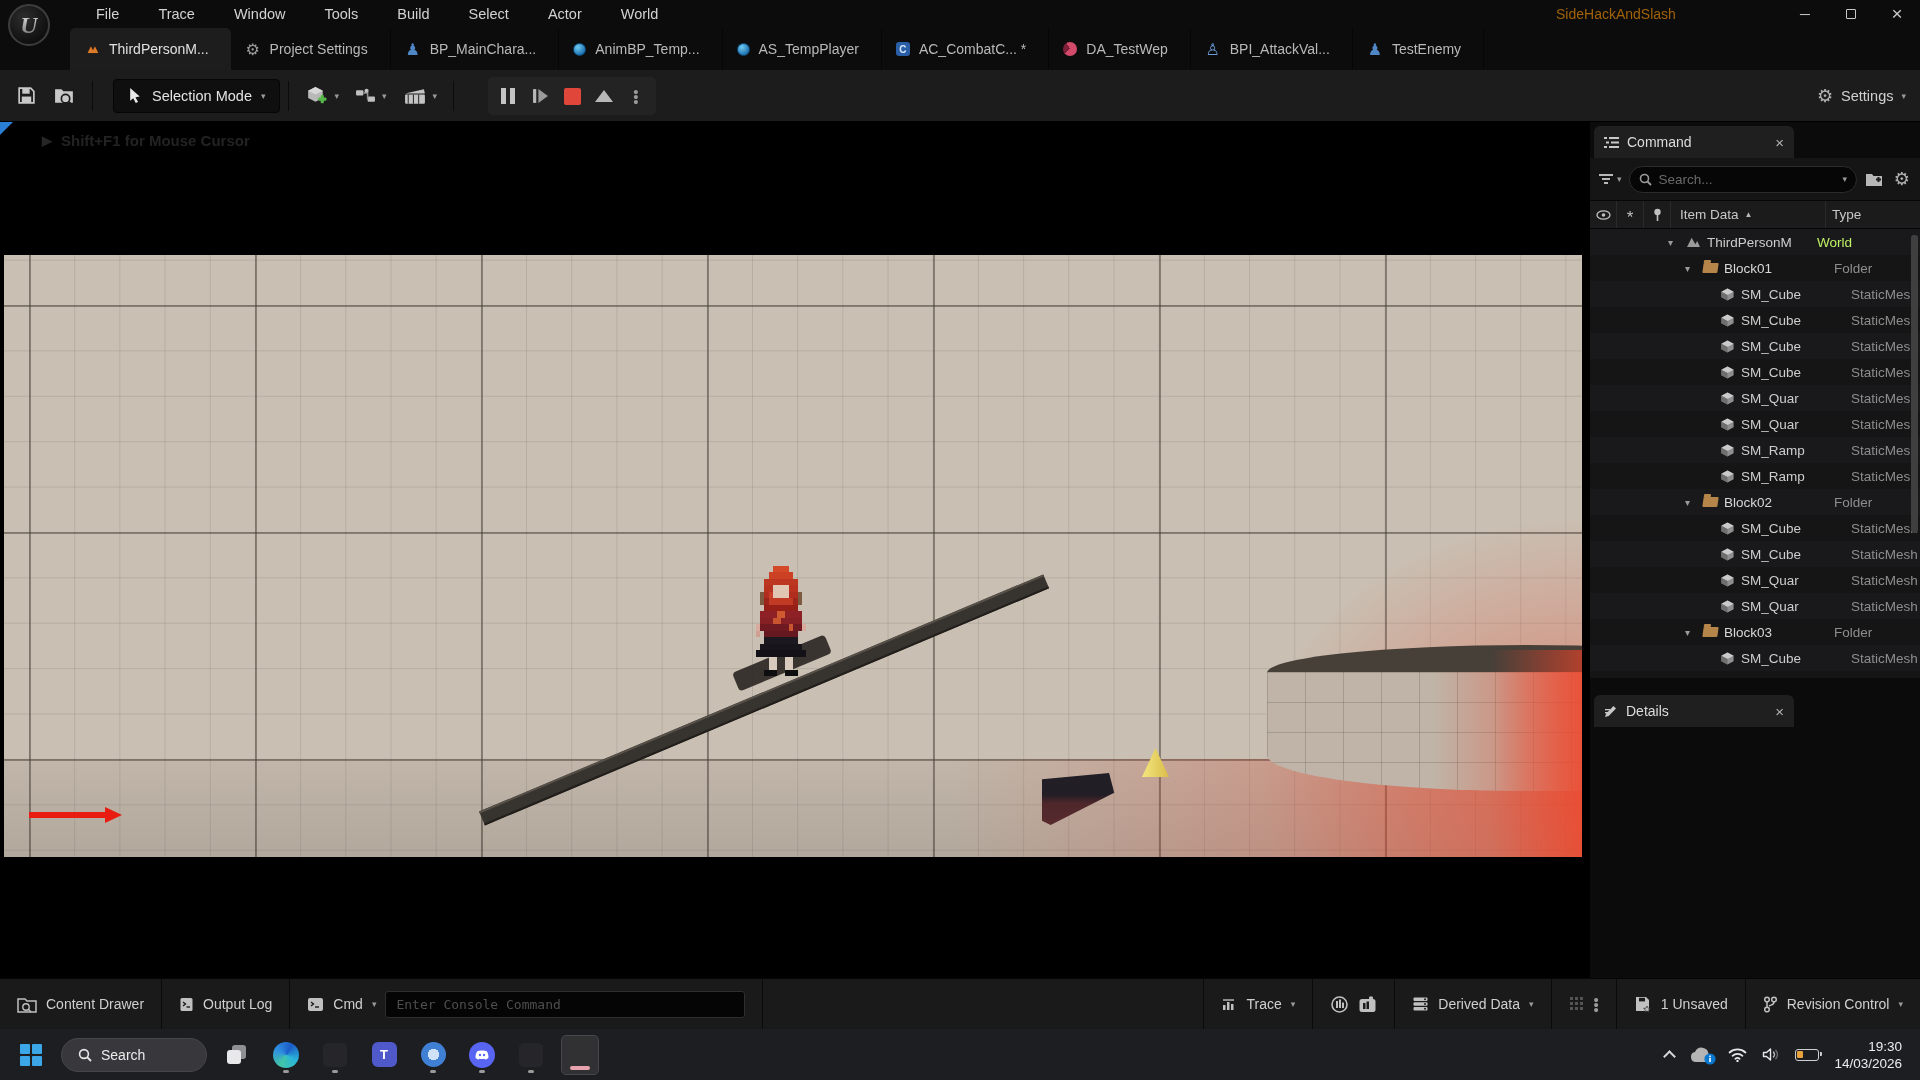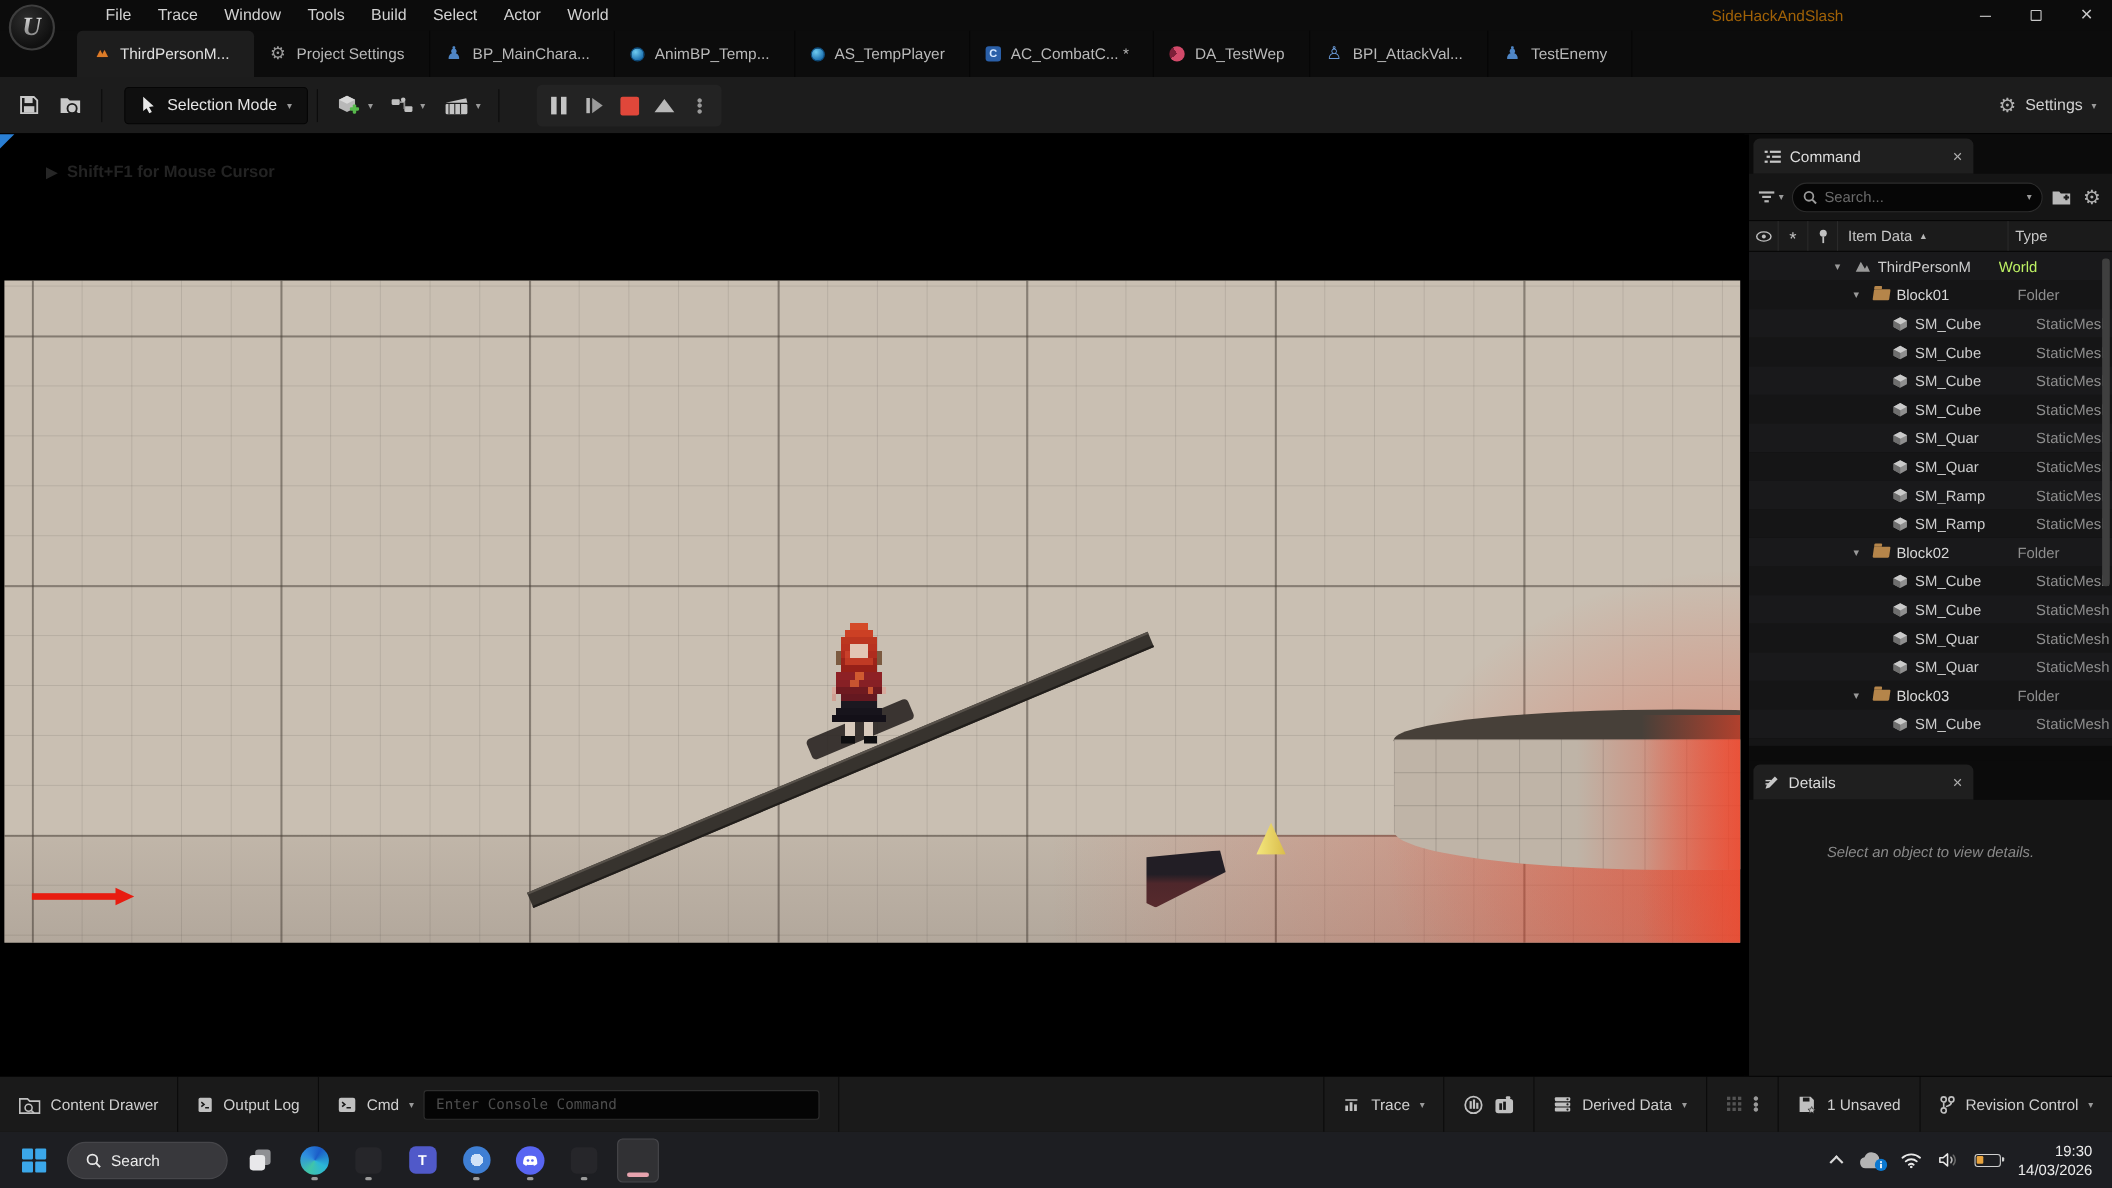--- a/index.html
+++ b/index.html
@@ -7,21 +7,21 @@
     font-family:"Liberation Sans",sans-serif;-webkit-font-smoothing:antialiased;}
   #app{position:relative;width:1920px;height:1080px;background:#0d0d0d;}
 
   
   .titlebar{position:relative;height:28px;background:#0c0c0c;display:flex;align-items:center;}
   .ue-logo{position:absolute;left:8px;top:4px;width:42px;height:42px;border-radius:50%;
     background:radial-gradient(circle at 38% 32%,#2e2e2e,#101010 70%);
     border:2px solid #3e3e3e;display:flex;align-items:center;justify-content:center;z-index:5;}
   .ue-logo span{font-family:"Liberation Serif",serif;font-style:italic;font-weight:bold;font-size:24px;
     background:linear-gradient(180deg,#e8e8e8,#6a6a6a);-webkit-background-clip:text;background-clip:text;color:transparent;}
-  .menubar{display:flex;padding-left:84px;}
+  .menubar{display:flex;padding-left:84px;gap:15px;}
   .menu-item{color:#d2d2d2;font-size:14.5px;padding:5px 12px;cursor:default;}
   .win-title{position:absolute;left:1556px;top:6px;font-size:14px;color:#a16207;}
   .win-controls{position:absolute;right:0;top:0;height:28px;display:flex;align-items:center;}
   .win-btn{width:46px;height:28px;display:flex;align-items:center;justify-content:center;color:#c8c8c8;font-size:14px;}
   .win-btn .box{width:10px;height:10px;border:1.5px solid #c8c8c8;border-radius:1px;}
   .win-btn.close{font-size:19px;}
 
   
   .tabbar{height:42px;background:#0c0c0c;display:flex;align-items:stretch;padding-left:70px;}
   .tab{display:flex;align-items:center;gap:9px;padding:0 22px 0 14px;font-size:14px;color:#b9b9b9;
@@ -56,21 +56,21 @@
   .stop-square{width:17px;height:17px;background:#e0473a;border-radius:2px;}
   .eject-tri{width:0;height:0;border-left:9px solid transparent;border-right:9px solid transparent;border-bottom:12px solid #b8b8b8;}
   .vdots{color:#9a9a9a;font-size:15px;letter-spacing:0;line-height:5px;}
   .settings-btn{position:absolute;right:14px;top:8px;display:flex;align-items:center;gap:8px;color:#d0d0d0;font-size:14.5px;height:36px;}
   .gear-glyph{font-size:18px;color:#b0b0b0;}
 
   
   .main{display:flex;height:856px;background:#000;}
   .viewport{position:relative;width:1586px;height:856px;background:#000;flex:none;}
   .viewport::before{content:"";position:absolute;left:0;top:0;border-top:13px solid #2a7fd4;border-right:13px solid transparent;z-index:9;}
-  .vp-hint{position:absolute;left:42px;top:26px;font-size:15px;font-weight:bold;color:#232323;z-index:8;display:flex;gap:9px;align-items:center;}
+  .vp-hint{position:absolute;left:42px;top:10px;font-size:15px;font-weight:bold;color:#232323;z-index:8;display:flex;gap:9px;align-items:center;}
   .vp-hint::before{content:"▶";color:#262626;font-size:13px;}
 
   .scene{position:absolute;left:4px;top:133px;width:1578px;height:602px;overflow:hidden;
     background-color:#c9bfb2;
     background-image:
       linear-gradient(rgba(70,62,54,.5) 2px,transparent 2px),
       linear-gradient(90deg,rgba(70,62,54,.5) 2px,transparent 2px),
       linear-gradient(rgba(0,0,0,.09) 1px,transparent 1px),
       linear-gradient(90deg,rgba(0,0,0,.09) 1px,transparent 1px);
     background-size:226px 227px,226px 227px,45.2px 45.4px,45.2px 45.4px;
@@ -767,23 +767,20 @@
           <svg width="14" height="14" viewBox="0 0 14 14">
               <path d="M1 13l1.2-3.6L9.5 2l2.5 2.5-7.3 7.4z" fill="#c8c8c8"></path>
               <rect x="1" y="5" width="5" height="1.3" fill="#c8c8c8"></rect>
               <rect x="1" y="8" width="3" height="1.3" fill="#c8c8c8"></rect>
             </svg>
           <span>Details</span>
           <span class="grow"></span>
           <span class="panel-close">×</span>
         </div>
       </div>
-      <div class="details-body">
-        <div class="details-empty">Select an object to view details.</div>
-      </div>
     </aside>
   </div>
 
   <div class="statusbar">
     <div class="sb-group">
       <svg width="20" height="17" viewBox="0 0 20 17">
           <path d="M1 3h7l2 2h9v11H1z" fill="none" stroke="#c0c0c0" stroke-width="1.5"></path>
           <circle cx="9" cy="11" r="3.2" fill="none" stroke="#c0c0c0" stroke-width="1.4"></circle>
           <line x1="11.3" y1="13.3" x2="14" y2="16" stroke="#c0c0c0" stroke-width="1.5"></line>
         </svg>

